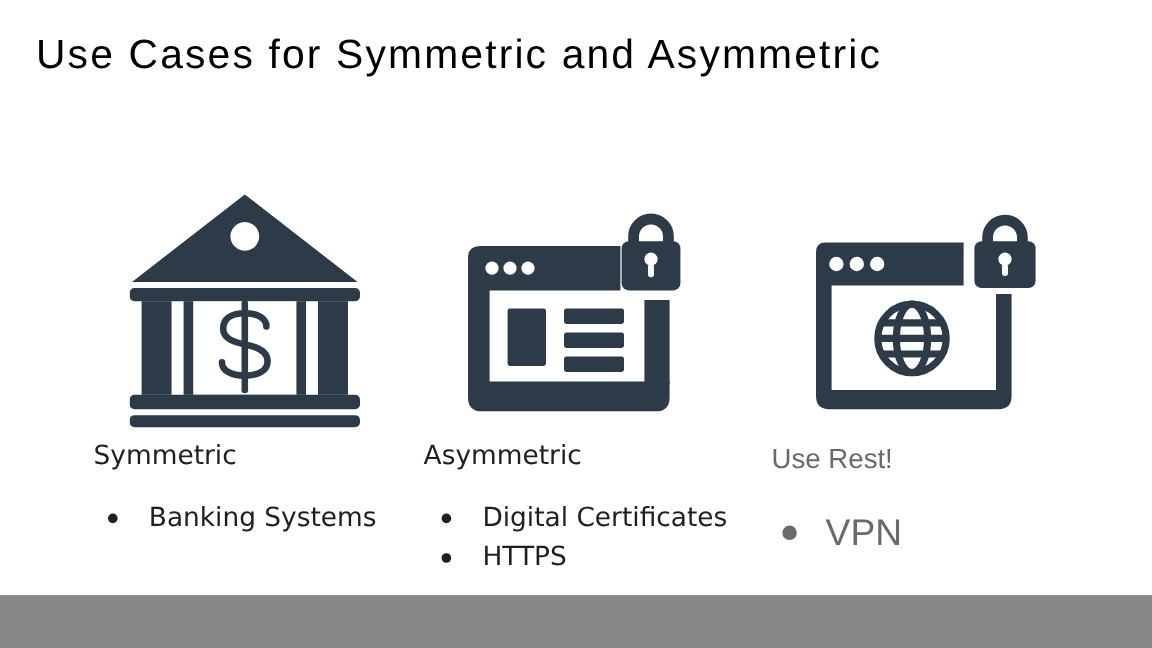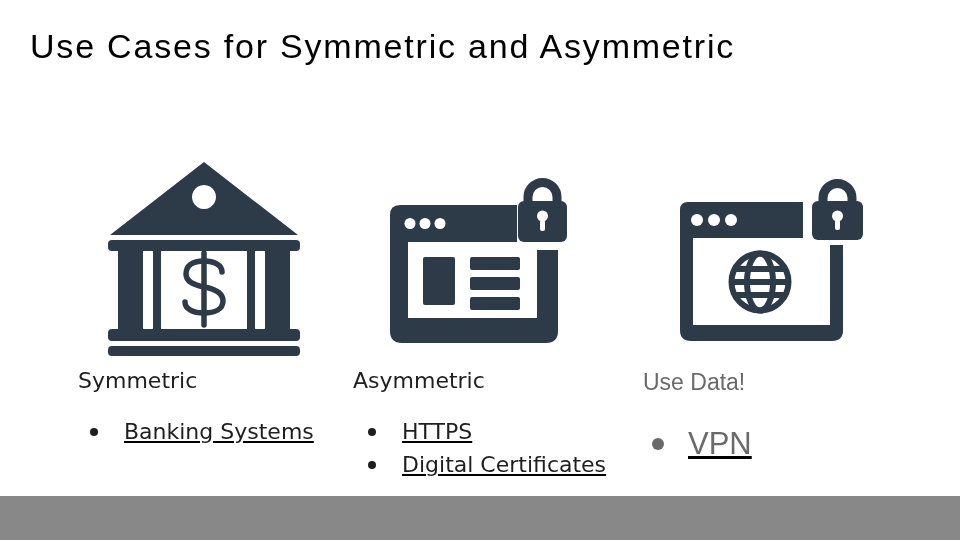--- a/index.html
+++ b/index.html
@@ -30,21 +30,21 @@
   .label{position:absolute;white-space:nowrap;}
   .label-1,.label-2{
     left:78px;top:368px;font-size:22px;color:var(--primary-text);
     font-family:"DejaVu Sans","Liberation Sans",sans-serif;
   }
   .label-2{left:353px;}
   .label-3{
     left:643px;top:369px;font-size:23px;color:var(--muted-text);
     font-family:"Liberation Sans",sans-serif;
   }
-  ul.blist{position:absolute;margin:0;padding:0;list-style:none;text-decoration:underline;}
+  ul.blist{position:absolute;margin:0;padding:0;list-style:none;}
   .list-1{left:86px;top:415px;}
   .list-2{left:364px;top:415px;}
   .list-3{left:650px;top:424px;}
   .blist li{display:flex;align-items:center;white-space:nowrap;}
   .list-1 li,.list-2 li{
     height:33px;font-size:22px;color:var(--primary-text);
     font-family:"DejaVu Sans","Liberation Sans",sans-serif;
   }
   .list-3 li{
     height:39px;font-size:31px;color:var(--muted-text);
@@ -122,37 +122,37 @@
     <g>
       <path class="stroke" stroke-width="9" d="M145,25 L145,20 A14.5,14.5 0 0 1 174,20 L174,25"></path>
       <rect class="fill" x="134" y="23" width="51" height="39" rx="6"></rect>
       <circle class="hole" cx="159.5" cy="38" r="5.5"></circle>
       <rect class="hole" x="157" y="42" width="5" height="10" rx="2"></rect>
     </g>
   </svg>
 
   <div class="label label-2">Asymmetric</div>
   <div class="label label-1">Symmetric</div>
-  <div class="label label-3">Use Data!</div>
+  <div class="label label-3">Use Rest!</div>
 
   <ul class="blist list-1">
     <li>
       <span class="dot"></span>
       <span>Banking Systems</span>
     </li>
   </ul>
 
   <ul class="blist list-2">
     <li>
       <span class="dot"></span>
-      <span>HTTPS</span>
+      <span>Digital Certificates</span>
     </li>
     <li>
       <span class="dot"></span>
-      <span>Digital Certificates</span>
+      <span>HTTPS</span>
     </li>
   </ul>
 
   <ul class="blist list-3">
     <li>
       <span class="dot"></span>
       <span>VPN</span>
     </li>
   </ul>
 

